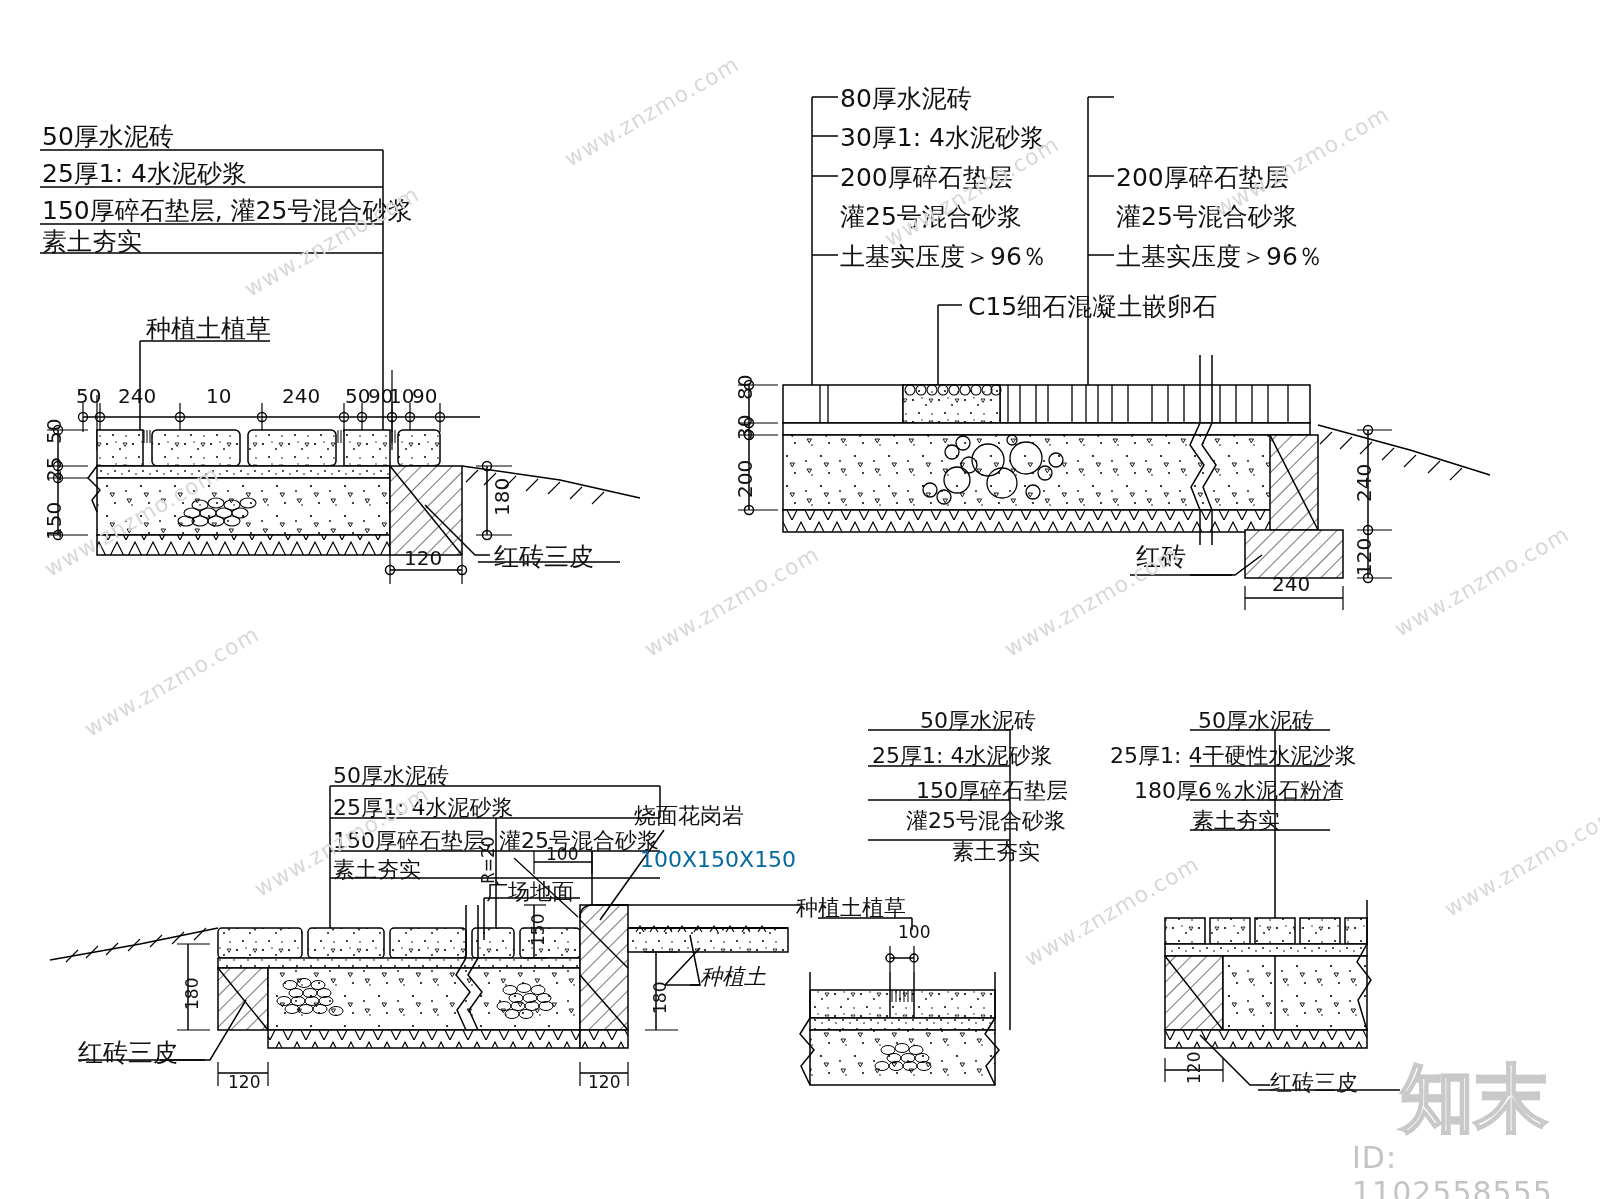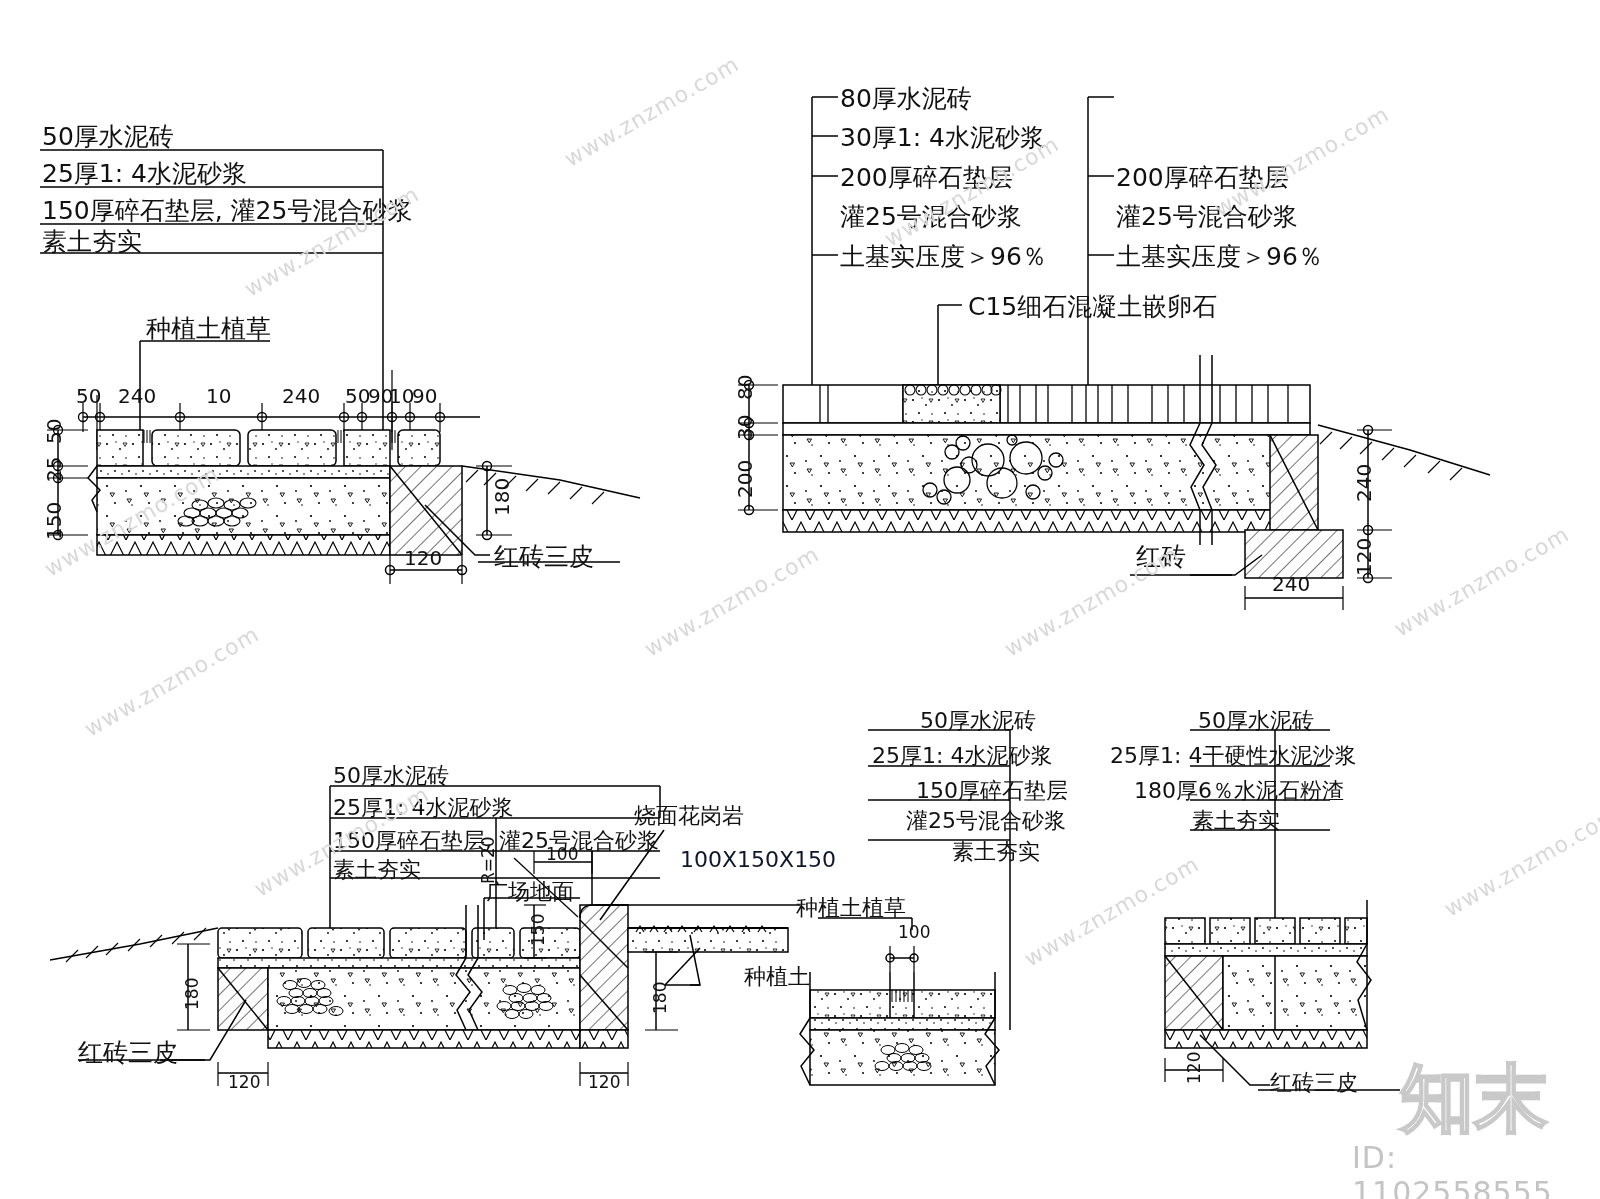--- a/index.html
+++ b/index.html
@@ -558,23 +558,23 @@
 <div class="txt dim vert" style="left:733px;top:498px;">200</div>
 <div class="txt dim vert" style="left:1352px;top:502px;">240</div>
 <div class="txt dim vert" style="left:1352px;top:576px;">120</div>
 <div class="txt dim" style="left:1272px;top:572px;">240</div>
 
 <div class="txt cn-sm" style="left:333px;top:761px;">50厚水泥砖</div>
 <div class="txt cn-sm" style="left:333px;top:793px;">25厚1: 4水泥砂浆</div>
 <div class="txt cn-sm" style="left:333px;top:826px;">150厚碎石垫层, 灌25号混合砂浆</div>
 <div class="txt cn-sm" style="left:333px;top:855px;">素土夯实</div>
 <div class="txt cn-sm" style="left:634px;top:801px;">烧面花岗岩</div>
-<div class="txt cn-sm" style="left:640px;top:847px;color:#0f172a;margin-left:40px;">100X150X150</div>
+<div class="txt cn-sm" style="left:640px;top:847px;color:#0369a1;">100X150X150</div>
 <div class="txt cn-sm" style="left:486px;top:877px;">广场地面</div>
-<div class="txt cn-sm" style="left:744px;top:962px;">种植土</div>
+<div class="txt cn-sm" style="left:700px;top:962px;font-style:italic;">种植土</div>
 <div class="txt cn" style="left:78px;top:1036px;">红砖三皮</div>
 
 <div class="txt dim-sm vert" style="left:478px;top:884px;">R=20</div>
 <div class="txt dim-sm" style="left:546px;top:844px;">100</div>
 <div class="txt dim-sm vert" style="left:528px;top:946px;">150</div>
 <div class="txt dim-sm vert" style="left:182px;top:1010px;">180</div>
 <div class="txt dim-sm vert" style="left:650px;top:1014px;">180</div>
 <div class="txt dim-sm" style="left:228px;top:1072px;">120</div>
 <div class="txt dim-sm" style="left:588px;top:1072px;">120</div>
 

